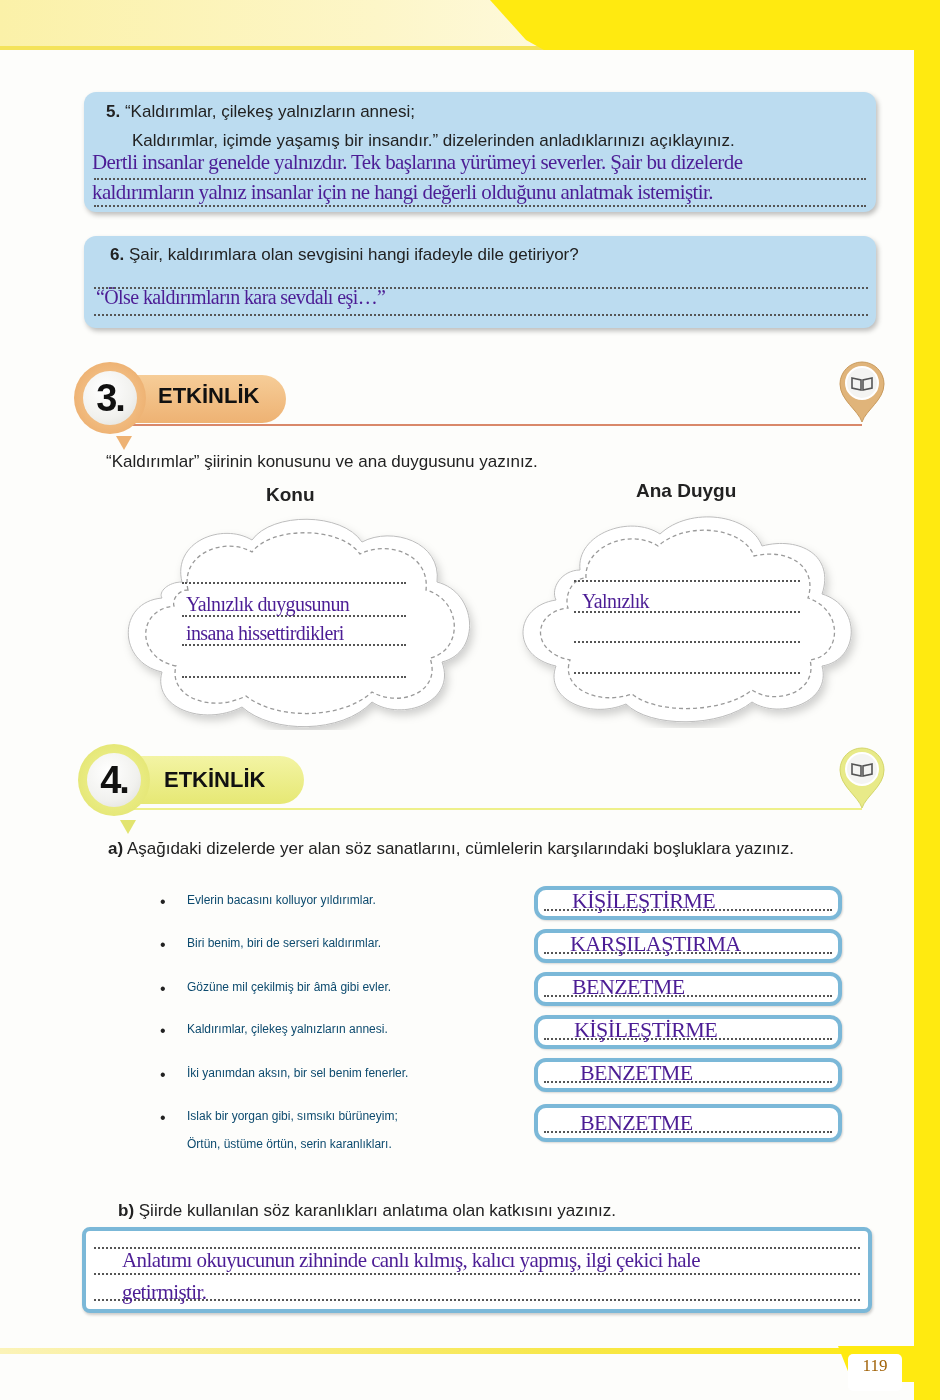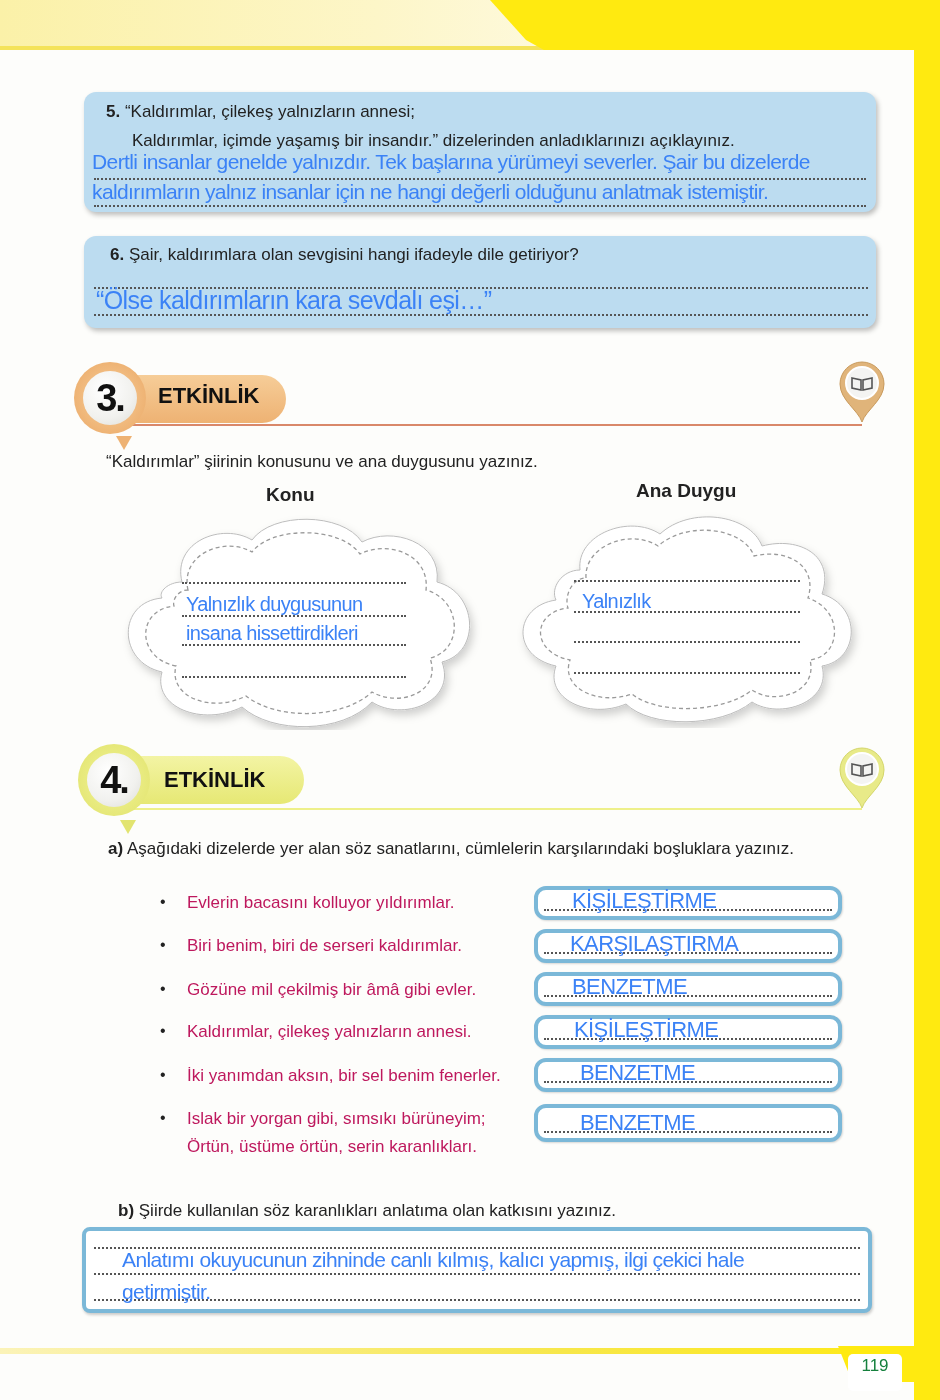--- a/index.html
+++ b/index.html
@@ -34,28 +34,28 @@
     background: linear-gradient(90deg, #fbf3b8 0%, #f7e74a 60%, #ffea10 100%);
   }
   .page-number-tab {
     position: absolute; left: 838px; top: 1346px; width: 102px; height: 36px;
     background: #ffea10;
     clip-path: polygon(0 0, 100% 0, 100% 100%, 14% 100%);
   }
   .page-number {
     position: absolute; left: 848px; top: 1354px; width: 54px; height: 37px;
     background: #fff; border-radius: 5px;
-    font-family: Liberation Sans, sans-serif; font-size: 17px; color: #15803d;
+    font-family: Liberation Serif, serif; font-size: 17px; color: #a16207;
     text-align: center; line-height: 24px;
   }
 
   
   .answer {
-    font-family: Liberation Sans, sans-serif;
-    color: #3b82f6;
+    font-family: Liberation Serif, serif;
+    color: #4c1d95;
     letter-spacing: -0.6px;
   }
 
   
   .qbox {
     position: absolute;
     background: #bcdcf0;
     border-radius: 12px;
     box-shadow: 2px 3px 5px rgba(0,0,0,0.25);
   }
@@ -85,21 +85,21 @@
 
   .pin {
     position: absolute; width: 52px; height: 66px;
   }
 
   
   .cloud { position: absolute; }
   .cloud-line { position: absolute; border-top: 2px dotted #555; }
 
   
-  .bullet-row { position: absolute; font-size: 17px; color: #be185d; white-space: nowrap; }
+  .bullet-row { position: absolute; font-size: 12px; color: #0c4a6e; white-space: nowrap; }
   .bullet { position: absolute; font-size: 16px; }
   .ans-box {
     position: absolute; width: 308px; height: 34px;
     border: 4px solid #7bb8d8; border-radius: 12px;
     background: #fff;
     box-shadow: 1px 1px 2px rgba(0,0,0,0.15);
   }
   .ans-box .dotline { left: 6px; right: 6px; bottom: 5px; }
   .ans-box .answer { position: absolute; font-size: 22px; top: -2px; white-space: nowrap; }
 
@@ -131,21 +131,21 @@
 <div class="answer" style="position:absolute; left:92px; top:150px; font-size:21px; white-space:nowrap;">Dertli insanlar genelde yalnızdır. Tek başlarına yürümeyi severler. Şair bu dizelerde</div>
 <div class="answer" style="position:absolute; left:92px; top:180px; font-size:21px; white-space:nowrap;">kaldırımların yalnız insanlar için ne hangi değerli olduğunu anlatmak istemiştir.</div>
 
 <div class="qbox" style="left:84px; top:236px; width:792px; height:92px;"></div>
 <div class="qtext" style="left:110px; top:245px;">
   <b>6.</b>
   <span>Şair, kaldırımlara olan sevgisini hangi ifadeyle dile getiriyor?</span>
 </div>
 <div class="dotline" style="left:94px; width:774px; top:287px;"></div>
 <div class="dotline" style="left:94px; width:774px; top:314px;"></div>
-<div class="answer" style="position:absolute; left:96px; top:286px; font-size:25px; white-space:nowrap;">“Ölse kaldırımların kara sevdalı eşi…”</div>
+<div class="answer" style="position:absolute; left:96px; top:286px; font-size:20px; white-space:nowrap;">“Ölse kaldırımların kara sevdalı eşi…”</div>
 
 <div class="etk-rule" style="left:130px; top:424px; width:732px; background:#d9886a;"></div>
 <div class="etk-pill" style="left:118px; top:375px; width:168px; background:linear-gradient(180deg,#f6cd98,#eeb273);"></div>
 <div class="etk-tail" style="left:116px; top:436px; border-top:14px solid #eeb273;"></div>
 <div class="etk-circle" style="left:74px; top:362px; background:radial-gradient(circle,#f8d09c,#eaa764);">
   <div class="etk-circle-inner">3.</div>
 </div>
 <div class="etk-label" style="left:158px; top:383px;">ETKİNLİK</div>
 
 <svg class="pin" style="left:836px; top:358px;" viewBox="0 0 52 66">

